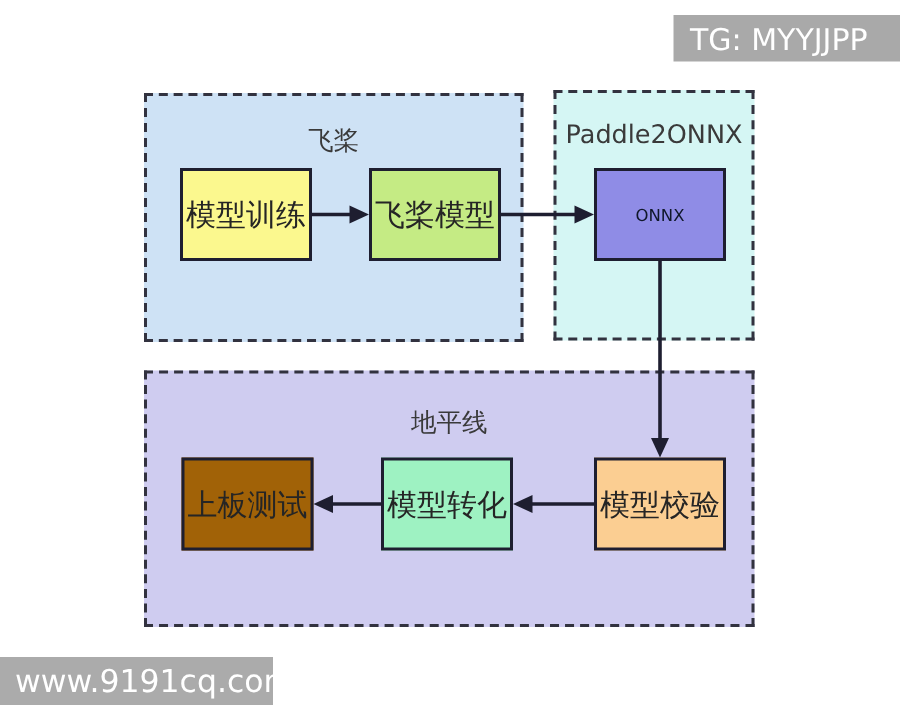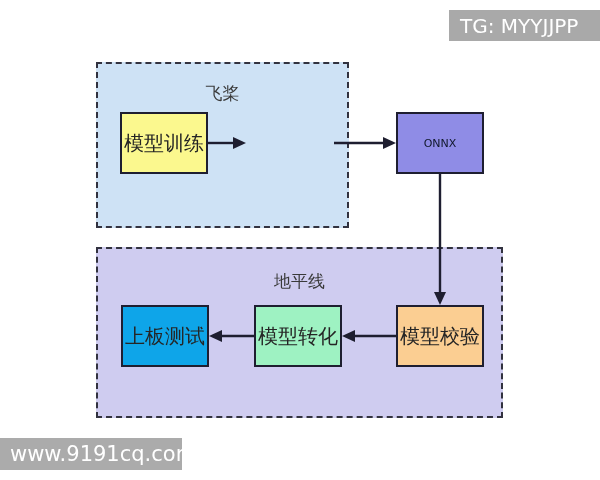--- a/index.html
+++ b/index.html
@@ -73,21 +73,21 @@
     justify-content: center;
     font-size: 20px;
     color: #252525;
     z-index: 2;
   }
   .node.train       { left: 120px; top: 112px; background: #fbf88e; }
   .node.paddlemodel { left: 246px; top: 112px; background: #c5eb84; }
   .node.onnx        { left: 396px; top: 112px; background: #8f8ce6; font-size: 11px; color: #0f172a; }
   .node.verify      { left: 396px; top: 305px; background: #fbce92; }
   .node.convert     { left: 254px; top: 305px; background: #9ef2c2; }
-  .node.boardtest   { left: 121px; top: 305px; background: #0ea5e9; }
+  .node.boardtest   { left: 121px; top: 305px; background: #a16207; }
   svg.edges {
     position: absolute;
     left: 0; top: 0;
     width: 600px; height: 480px;
     z-index: 3;
     pointer-events: none;
   }
   svg.edges line { stroke: #1e1e30; stroke-width: 2.4; }
   svg.edges polygon { fill: #1e1e30; }
 </style>
@@ -95,29 +95,35 @@
 <body>
 
 <div class="canvas">
 
   <div class="badge tg">TG: MYYJJPP</div>
 
   <div class="container paddle">
     <div class="container-title">飞桨</div>
   </div>
 
+  <div class="container p2o">
+    <div class="container-title">Paddle2ONNX</div>
+  </div>
 
   <div class="container horizon">
     <div class="container-title">地平线</div>
   </div>
 
   <div class="node train">
     <span>模型训练</span>
   </div>
 
+  <div class="node paddlemodel">
+    <span>飞桨模型</span>
+  </div>
 
   <div class="node onnx">
     <span>ONNX</span>
   </div>
 
   <div class="node convert">
     <span>模型转化</span>
   </div>
 
   <div class="node verify">

